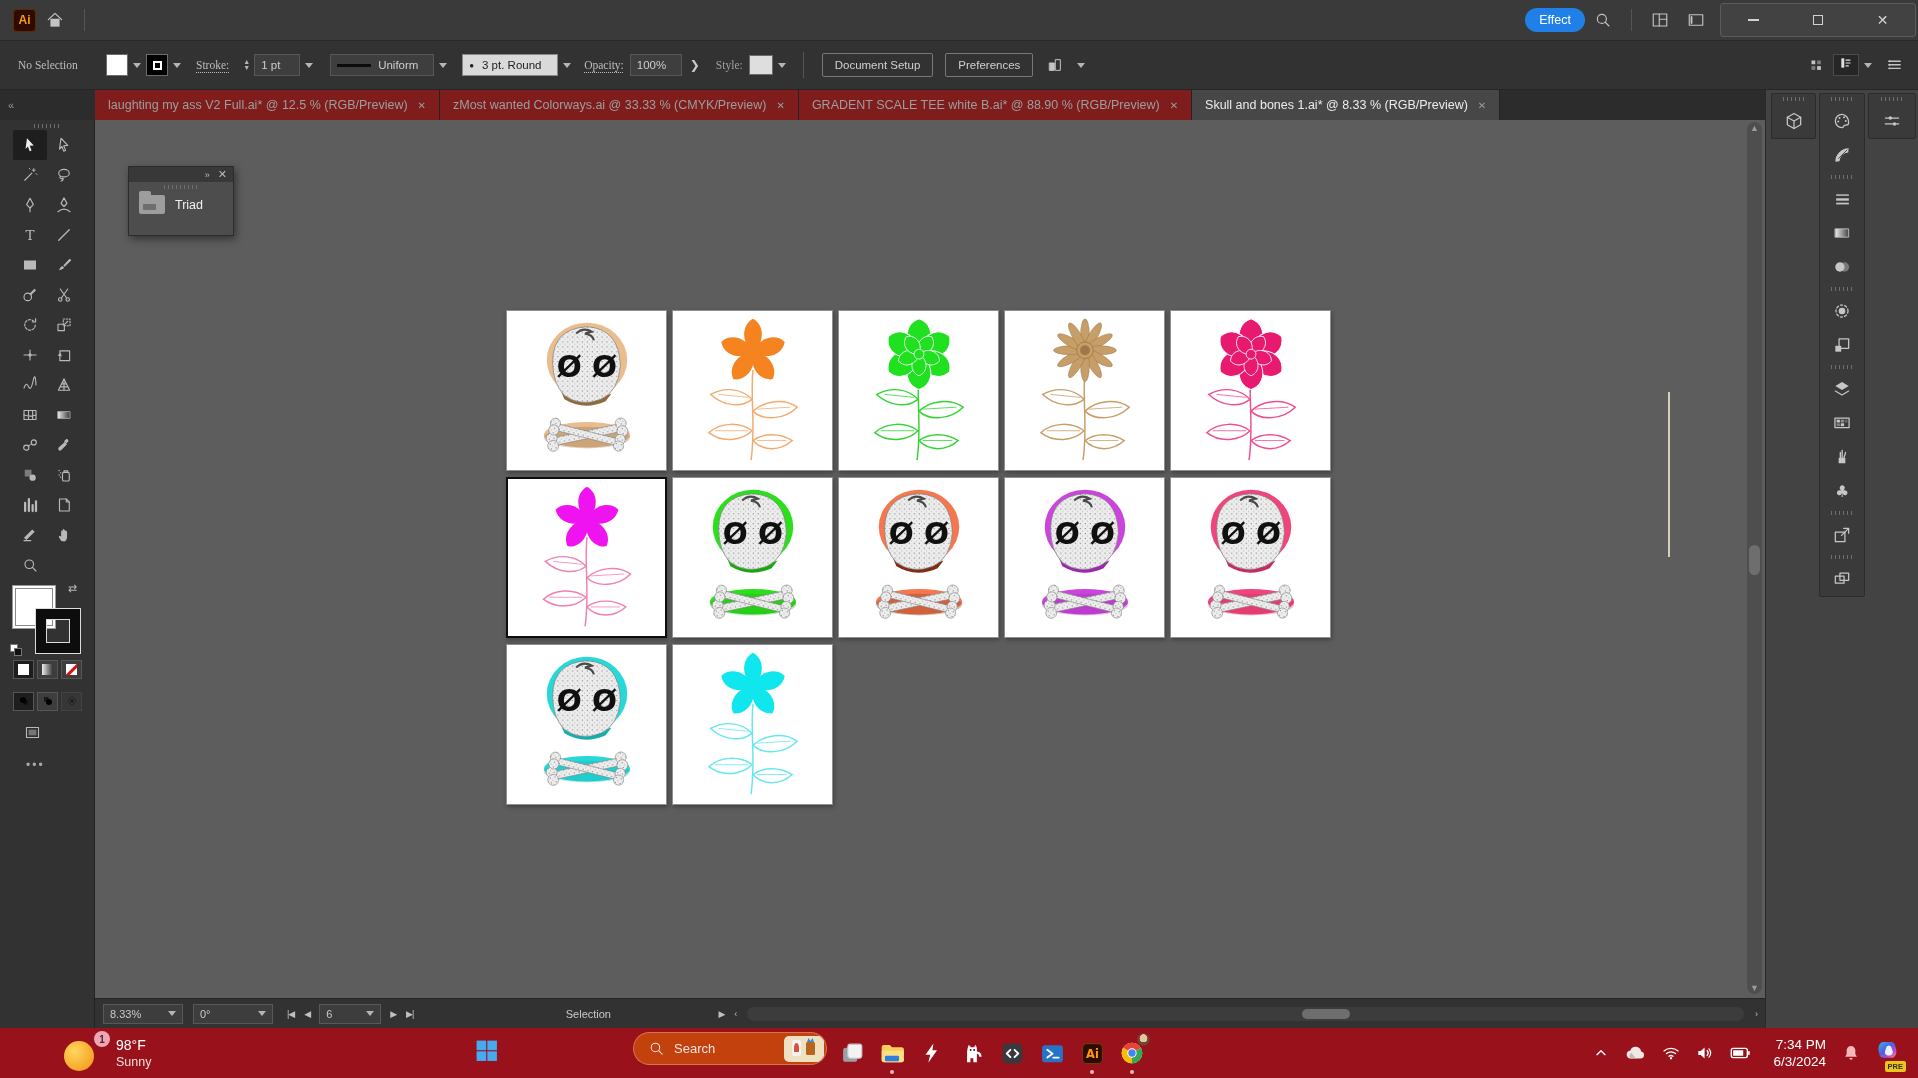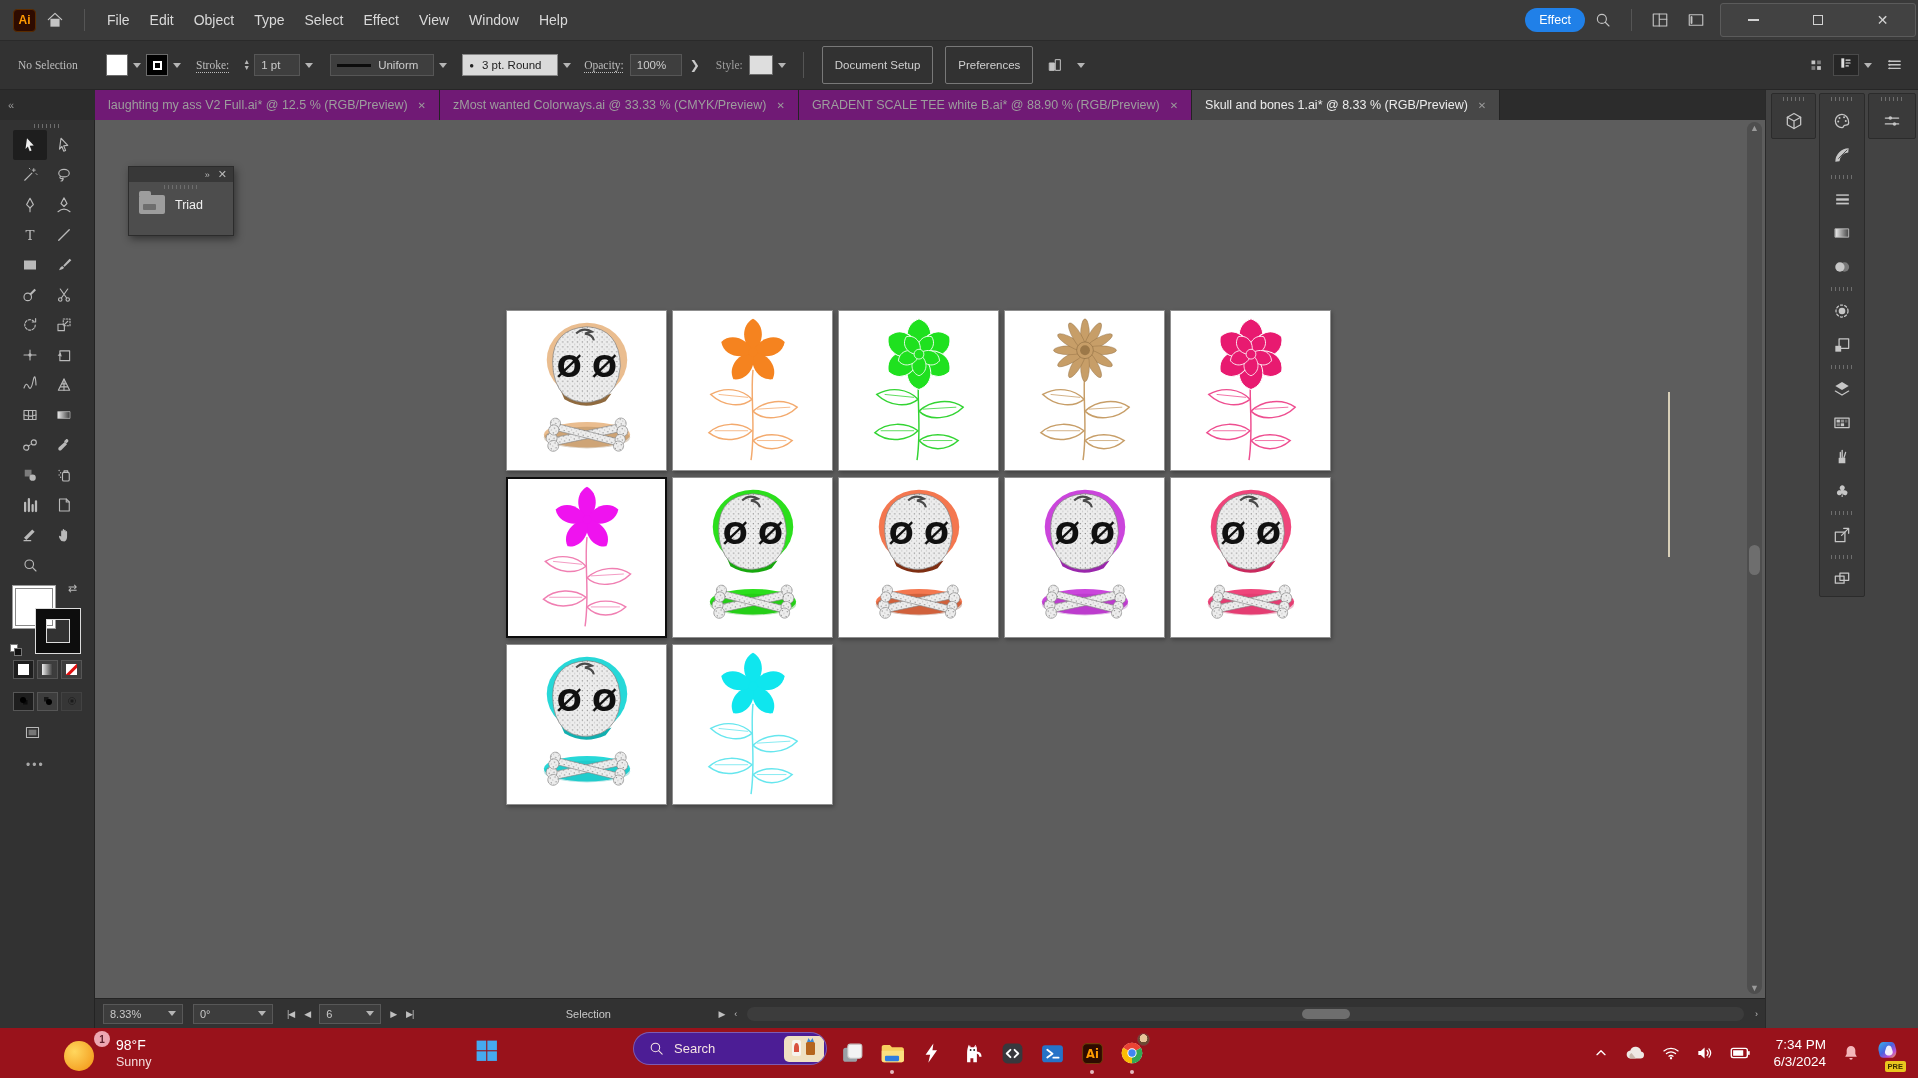--- a/index.html
+++ b/index.html
@@ -29,30 +29,30 @@
               border-bottom:1px solid #262626;display:flex;align-items:center;font-size:11.5px;color:#c2c2c2;}
   .cb-label{margin:0 6px;color:#bdbdbd;font-family:Liberation Serif, serif;}
   .cb-link{text-decoration:underline dotted;text-underline-offset:3px;}
   .swatchbox{width:22px;height:22px;border:1px solid #6b6b6b;}
   .chev{width:0;height:0;border-left:4px solid transparent;border-right:4px solid transparent;
         border-top:5px solid #b5b5b5;display:inline-block;margin:0 5px;}
   .ddl{background:#3e3e3e;border:1px solid #565656;height:22px;display:flex;align-items:center;
        padding:0 6px;color:#cccccc;}
   .lite{background:#dadada;color:#222;border-color:#888;}
   .stepper{display:flex;flex-direction:column;justify-content:center;margin-left:8px;color:#b5b5b5;font-size:7px;line-height:6px;}
-  .cb-btn{height:38px;padding:0 12px;border:1px solid #787878;border-radius:2px;color:#d0d0d0;
+  .cb-btn{height:24px;padding:0 12px;border:1px solid #787878;border-radius:2px;color:#d0d0d0;
           display:flex;align-items:center;margin:0 6px;background:transparent;font-size:11.5px;}
   .cbr{position:absolute;right:6px;top:41px;height:48px;display:flex;align-items:center;color:#bdbdbd;}
   .ws-btn{width:26px;height:22px;background:#262626;border:1px solid #4a4a4a;display:flex;align-items:center;
           justify-content:center;color:#e0e0e0;}
   
   .tabgap{left:0;top:90px;width:95px;height:30px;background:#2c2c2c;color:#9a9a9a;font-size:11px;
           display:flex;align-items:center;padding-left:8px;}
   .tabbar{left:95px;top:90px;width:1670px;height:30px;background:#2c2c2c;display:flex;overflow:hidden;}
-  .tab{display:flex;align-items:center;padding:0 13px;font-size:12.5px;color:#9d9d9d;background:#701a75;
+  .tab{display:flex;align-items:center;padding:0 13px;font-size:12.5px;color:#9d9d9d;background:#7f1d1d;
        border-right:1px solid #232323;gap:10px;white-space:nowrap;}
   .tab.active{background:#474747;color:#ececec;align-items:center;}
   .tab-close{font-size:13px;color:#9a9a9a;}
   
   .toolbar{left:0;top:120px;width:95px;height:908px;background:#323232;border-right:1px solid #232323;}
   .gripbars{width:26px;height:4px;background:repeating-linear-gradient(90deg,#6e6e6e 0 1.5px,transparent 1.5px 4px);}
   .toolgrid{position:absolute;left:13px;top:10px;display:grid;grid-template-columns:34px 34px;grid-auto-rows:30px;}
   .tool{display:flex;align-items:center;justify-content:center;color:#b9b9b9;border-radius:2px;}
   .tool.active{background:#1e1e1e;color:#efefef;}
   .fillsw{left:12px;top:465px;width:44px;height:44px;background:#fff;border:1px solid #9a9a9a;
@@ -104,21 +104,21 @@
   .taskbar{left:0;top:1028px;width:1918px;height:50px;background:#99121b;display:flex;align-items:center;}
   .weather{position:absolute;left:64px;top:3px;display:flex;gap:12px;align-items:center;color:#fff;}
   .sunwrap{position:relative;width:40px;height:44px;}
   .sun{position:absolute;left:0;top:10px;width:30px;height:30px;border-radius:50%;
        background:radial-gradient(circle at 35% 35%,#ffd75e,#f29111);}
   .wbadge{position:absolute;right:-6px;top:0px;width:16px;height:16px;border-radius:50%;background:#eda7b2;
           color:#5c1f2b;font-size:10px;font-weight:bold;display:flex;align-items:center;justify-content:center;}
   .wtemp{font-size:14px;line-height:18px;}
   .wcond{font-size:12.5px;color:#f3dcdc;line-height:16px;}
   .searchpill{position:absolute;left:633px;top:4px;width:194px;height:33px;border-radius:17px;
-              background:#4c1d95;border:1px solid rgba(255,255,255,.28);display:flex;align-items:center;
+              background:#c2410c;border:1px solid rgba(255,255,255,.28);display:flex;align-items:center;
               color:#f5e3e3;font-size:13px;overflow:hidden;}
   .taskapps{position:absolute;left:832px;top:3px;display:flex;}
   .taskapp{width:40px;height:44px;display:flex;align-items:center;justify-content:center;position:relative;}
   .rundot{position:absolute;bottom:1px;left:50%;margin-left:-2px;width:4px;height:4px;border-radius:2px;background:#e3b9bd;}
   .tray{position:absolute;right:0;top:0;height:50px;display:flex;align-items:center;color:#fff;}
   .tray-ic{margin:0 7px;display:flex;align-items:center;color:#fff;}
   .clock{text-align:right;font-size:13.5px;line-height:17px;margin:0 8px;}
   .prebadge{position:absolute;right:-4px;bottom:-3px;background:#e9c61e;color:#3c2d00;font-size:7.5px;
             font-weight:bold;padding:1px 3px;border-radius:2px;}
   .avatar{position:absolute;right:2px;top:2px;width:13px;height:13px;border-radius:50%;
@@ -131,31 +131,20 @@
 
   <div class="abs titlebar">
     <div class="ai-logo">Ai</div>
     <span class="home-ic tb-ic">
         <svg viewBox="0 0 24 24" width="20" height="20" fill="none" stroke="currentColor" stroke-width="1.5" stroke-linecap="round" stroke-linejoin="round">
           <path d="M4 11.5L12 4l8 7.5"></path>
           <path d="M6.5 10.5V20h11v-9.5" fill="currentColor" stroke="none"></path>
         </svg>
       </span>
     <div class="vdiv"></div>
-    <div class="menus" id="menubar">
-        <span class="menu-item">File</span>
-        <span class="menu-item">Edit</span>
-        <span class="menu-item">Object</span>
-        <span class="menu-item">Type</span>
-        <span class="menu-item">Select</span>
-        <span class="menu-item">Effect</span>
-        <span class="menu-item">View</span>
-        <span class="menu-item">Window</span>
-        <span class="menu-item">Help</span>
-      </div>
     <div class="tb-right">
       <div class="share-btn">Effect</div>
       <span class="tb-ic">
           <svg viewBox="0 0 24 24" width="18" height="18" fill="none" stroke="currentColor" stroke-width="1.5" stroke-linecap="round" stroke-linejoin="round">
             <circle cx="10.5" cy="10.5" r="6"></circle>
             <path d="M15 15l5 5"></path>
           </svg>
         </span>
       <div class="vdiv"></div>
       <span class="tb-ic">

